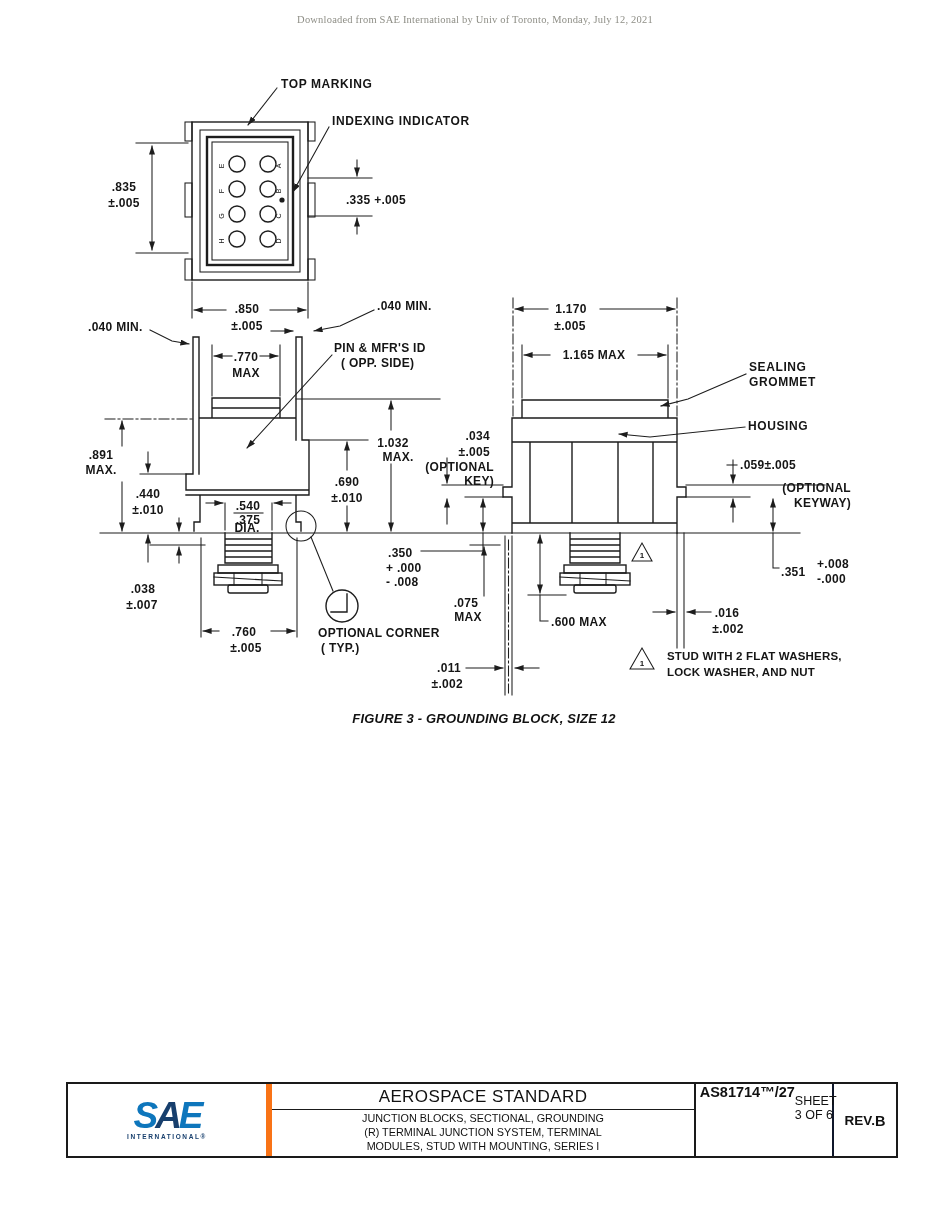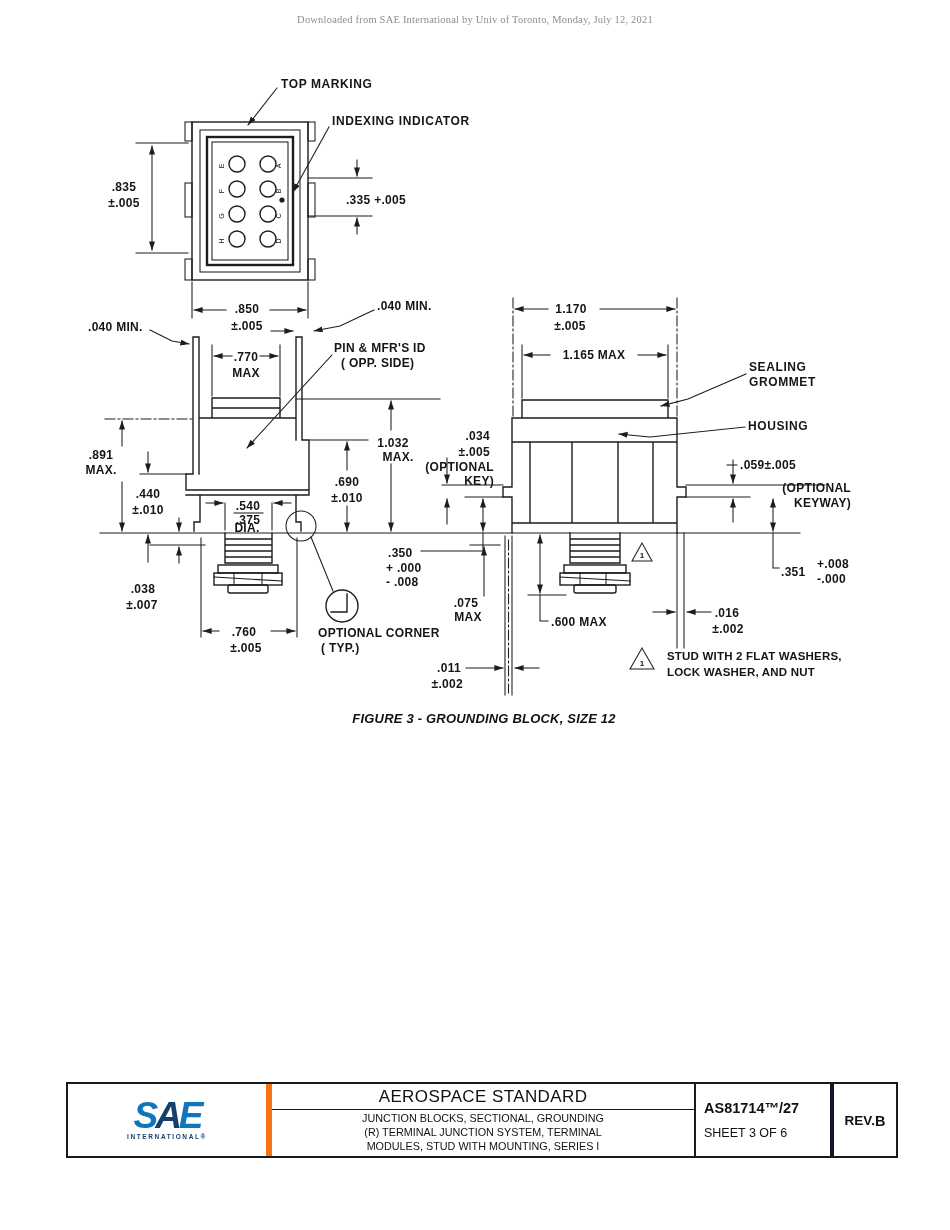--- a/index.html
+++ b/index.html
@@ -30,21 +30,21 @@
   .sae-word{font-size:37px;font-weight:900;font-style:italic;letter-spacing:-3px;
     line-height:.85;font-family:"Liberation Sans",sans-serif;}
   .sae-word .mid{color:#173f6d;}
   .sae-word{color:#0e76bc;}
   .sae-sub{font-size:6.5px;font-weight:700;letter-spacing:1.6px;color:#173f6d;margin-top:1px;}
   .f-title{width:424px;border-right:2px solid #1a1a1a;display:flex;flex-direction:column;}
   .f-title .t1{font-size:17px;font-weight:400;text-align:center;letter-spacing:.4px;
     padding:3px 0 2px 0;border-bottom:1.5px solid #1a1a1a;color:#111;}
   .f-title .t2{flex:1;display:flex;flex-direction:column;justify-content:center;
     font-size:10.8px;color:#111;text-align:center;line-height:1.27;}
-  .f-doc{width:138px;border-right:4px solid #0f172a;display:flex;flex-direction:column;
+  .f-doc{width:138px;border-right:2px solid #0f172a;display:flex;
     justify-content:center;padding-left:8px;}
   .f-doc .dn{font-size:14.5px;font-weight:700;color:#111;}
   .f-doc .sh{font-size:12.5px;color:#111;margin-top:10px;}
   .f-rev{flex:1;display:flex;flex-direction:row;align-items:center;justify-content:center;
     font-weight:700;color:#111;}
   .f-rev .rl{font-size:13.5px;} .f-rev .rv{font-size:14.5px;margin-top:2px;}
 </style>
 </head>
 <body>
 

